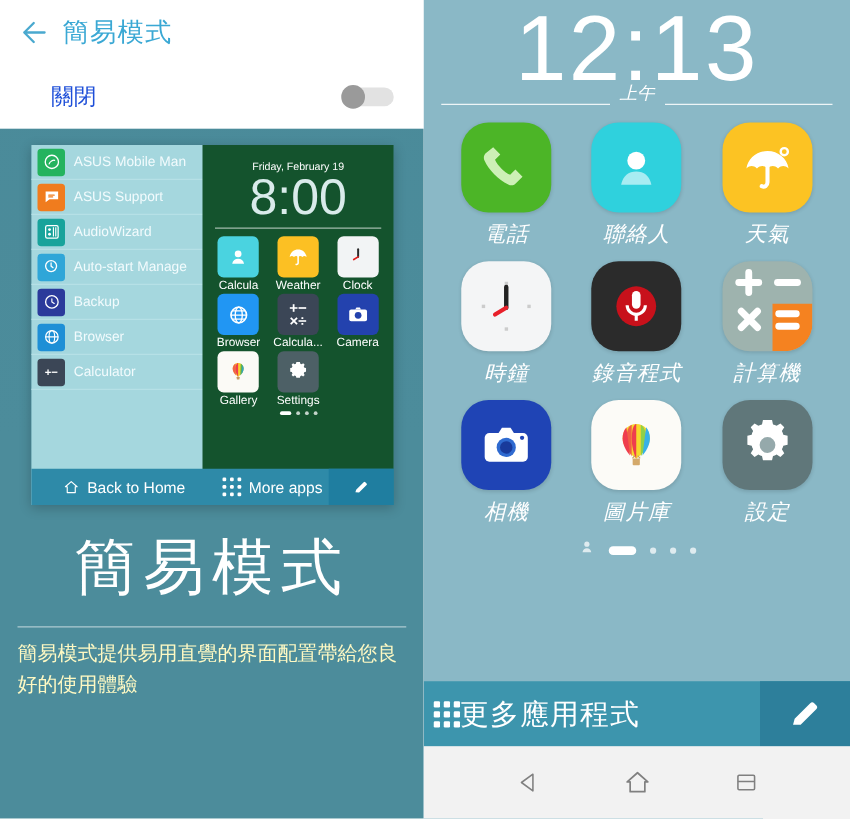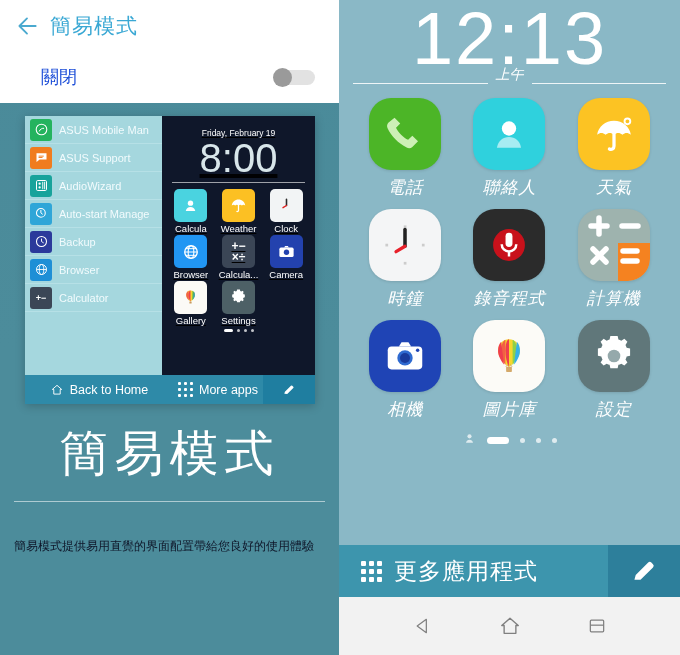--- a/index.html
+++ b/index.html
@@ -25,61 +25,61 @@
   
   .teal:after{content:"";position:absolute;inset:0;background:linear-gradient(180deg,rgba(70,135,150,.25),rgba(70,140,155,0) 45%);}
 
   
   .preview{position:absolute;left:25px;top:13px;width:290px;height:288px;box-shadow:0 2px 9px rgba(0,0,0,.22);overflow:hidden;z-index:2;}
   .pv-left{position:absolute;left:0;top:0;width:157px;height:288px;background:#a5d7de;}
   .pv-allapps{height:37px;background:#3195b8;color:#fff;font-size:12.5px;display:flex;align-items:center;justify-content:center;}
   .pv-row{height:27px;display:flex;align-items:center;gap:7px;padding-left:5px;border-bottom:1px solid #b6e0e6;}
   .pv-ic{width:22px;height:22px;border-radius:3px;flex:none;display:flex;align-items:center;justify-content:center;color:#fff;font-size:11px;}
   .pv-rl{color:#f2fbfd;font-size:11px;white-space:nowrap;}
-  .pv-right{position:absolute;left:137px;top:0;width:153px;height:368px;background:#0f172a;text-decoration:underline;}
+  .pv-right{position:absolute;left:137px;top:0;width:153px;height:368px;background:#14532d;}
   .pv-date{color:#ffffff;font-size:8.5px;text-align:center;padding-top:12px;}
   .pv-time{color:#eaf8fb;font-size:40px;text-align:center;line-height:40px;font-weight:300;opacity:.92;}
   .pv-sep{height:1px;background:rgba(255,255,255,.6);margin:4px 10px 6px 10px;}
   .pv-grid{display:grid;grid-template-columns:repeat(3,1fr);gap:1px 2px;padding:0 6px;}
   .pv-cell{display:flex;flex-direction:column;align-items:center;}
   .pv-app{width:33px;height:33px;border-radius:5px;display:flex;align-items:center;justify-content:center;}
   .pv-an{color:#ffffff;font-size:9.5px;margin-top:1px;white-space:nowrap;}
   .pv-dots{display:flex;gap:4px;justify-content:center;align-items:center;padding-top:3px;}
   .pv-dot{width:3px;height:3px;border-radius:50%;background:rgba(255,255,255,.75);}
   .pv-dot.on{width:9px;border-radius:3px;background:#fff;}
   .pv-bar{position:absolute;left:0;bottom:0;width:308px;height:29px;background:#2e8aa8;display:flex;align-items:center;color:#fff;font-size:12.5px;z-index:3;}
   .pv-bar .seg{display:flex;align-items:center;gap:6px;}
   .pv-seg1{width:148px;justify-content:center;}
   .pv-seg2{width:90px;justify-content:center;}
   .pv-seg3{width:52px;justify-content:center;background:#1f7ea0;height:29px;}
 
   .big-title{position:absolute;left:0;top:318px;width:339px;text-align:center;color:#ffffff;font-size:49px;letter-spacing:6px;font-weight:400;z-index:2;}
   .hr{position:absolute;left:14px;top:398px;width:311px;height:1px;background:rgba(255,255,255,.55);z-index:2;}
-  .desc{position:absolute;left:14px;top:431px;width:312px;color:#0f172a;font-size:12px;line-height:25px;z-index:2;}
+  .desc{position:absolute;left:14px;top:408px;width:312px;color:#fef9c3;font-size:16px;line-height:25px;z-index:2;}
 
   
   .right{position:relative;width:341px;height:655px;background:#8ab8c6;overflow:hidden;}
   .clock{padding-top:6px;text-align:center;}
   .c-date{color:#ffffff;font-size:15px;letter-spacing:.5px;}
   .c-time{color:#ffffff;font-size:74px;line-height:70px;font-weight:200;letter-spacing:2px;margin-top:-2px;}
   .ampm-row{display:flex;align-items:flex-end;justify-content:center;gap:8px;margin-top:-8px;padding:0 14px;font-style:italic;}
   .ampm-line{flex:1;height:1px;background:rgba(255,255,255,.85);}
   .ampm{color:#ffffff;font-size:14px;}
 
   .grid{margin-top:14px;display:grid;grid-template-columns:repeat(3,1fr);row-gap:10px;padding:0 14px;}
   .cell{display:flex;flex-direction:column;align-items:center;font-style:italic;}
   .app{width:72px;height:72px;border-radius:22px;display:flex;align-items:center;justify-content:center;box-shadow:0 1px 3px rgba(0,0,0,.12);}
   .aname{color:#ffffff;font-size:17px;margin-top:6px;letter-spacing:1px;}
 
   .pgdots{display:flex;align-items:center;justify-content:center;gap:11px;margin-top:12px;height:14px;}
   .pd{width:5px;height:5px;border-radius:50%;background:rgba(255,255,255,.72);}
   .pd.on{width:22px;height:7px;border-radius:4px;background:#ffffff;}
 
   .morebar{position:absolute;left:0;bottom:58px;width:341px;height:52px;display:flex;align-items:center;background:#3d95ad;}
-  .mb-main{flex:1;display:flex;align-items:center;gap:12px;padding-left:22px;}
+  .mb-main{flex:1;display:flex;align-items:center;padding-left:8px;}
   .mb-label{color:#ffffff;font-size:23px;letter-spacing:1px;}
   .mb-edit{width:72px;height:52px;background:#2d7f9b;display:flex;align-items:center;justify-content:center;}
   .navbar{position:absolute;left:0;bottom:0;width:341px;height:58px;background:#f2f2f2;display:flex;align-items:center;justify-content:space-around;padding:0 40px;box-sizing:border-box;}
   .navbtn{width:34px;height:34px;display:flex;align-items:center;justify-content:center;}
   .dot-grid{display:grid;grid-template-columns:repeat(3,1fr);gap:3px;}
   .dot-grid i{width:5px;height:5px;background:#fff;display:block;border-radius:1px;}
   .dot-grid.sm i{width:3px;height:3px;}
 </style>
 </head>
 <body>

